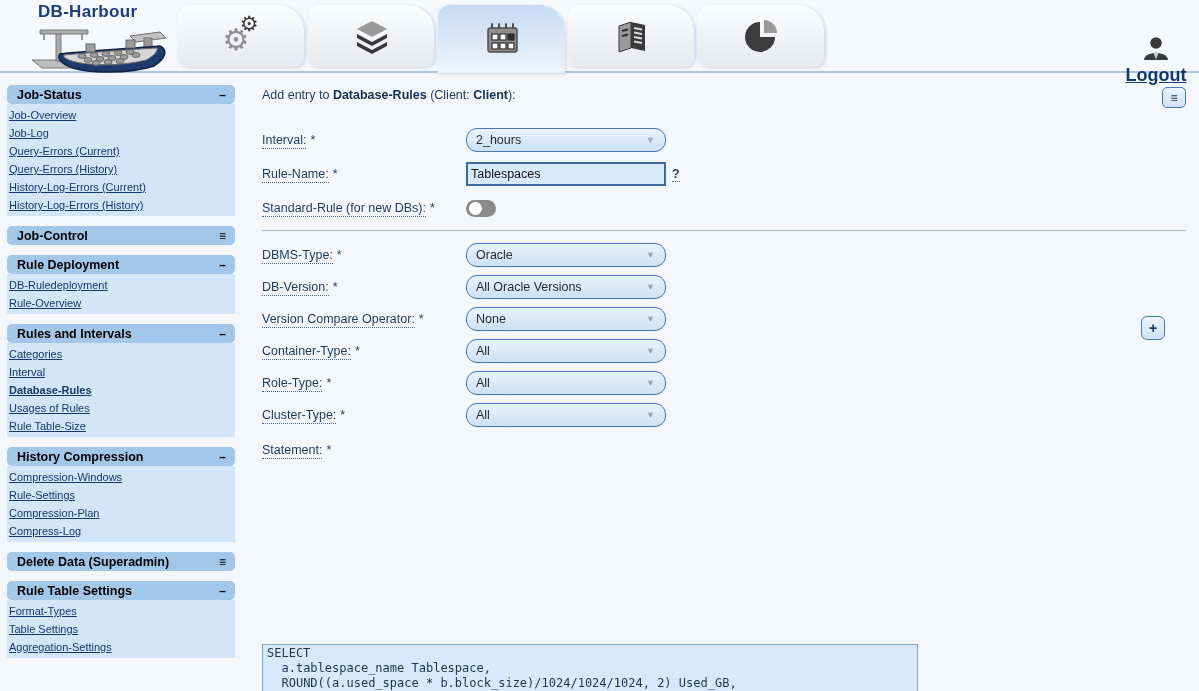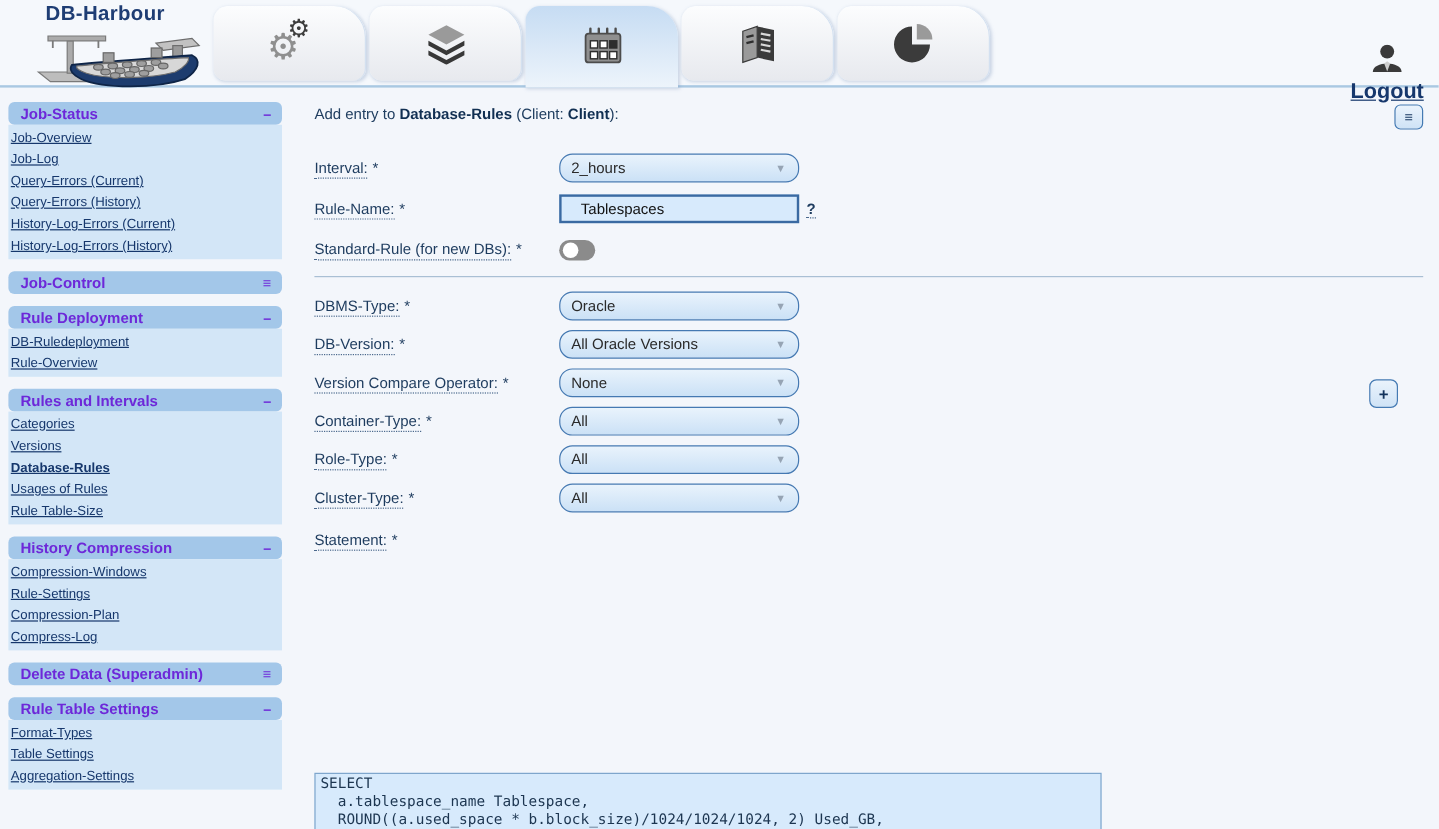--- a/index.html
+++ b/index.html
@@ -24,21 +24,21 @@
          background:linear-gradient(180deg,#c6dcf3 0%,#edf4fb 100%);
          box-shadow:1px 1px 3px rgba(120,145,185,.35); }
   .gears { position:relative; width:40px; height:40px; }
   .gear-big   { position:absolute; left:1px; top:9px;  font-size:30px; color:#8f8f8f; line-height:1; font-family:"DejaVu Sans",sans-serif;}
   .gear-small { position:absolute; right:3px; top:-2px; font-size:21px; color:#3d3d3d; line-height:1; font-family:"DejaVu Sans",sans-serif;}
   .logout-box { position:absolute; right:12px; top:37px; width:62px; text-align:center; }
   .logout-link { display:block; font-size:18px; font-weight:bold; color:#16376c; text-decoration:underline; margin-top:1px; cursor:pointer;}
   
   #sidebar { position:absolute; left:7px; top:85px; width:228px; }
   .section { margin-bottom:10px; }
-  .sec-h { background:#a3c7e9; color:#6d28d9; font-weight:bold; font-size:12.5px;
+  .sec-h { background:#a3c7e9; color:#000000; font-weight:bold; font-size:12.5px;
            height:19px; border-radius:5px; padding:0 9px 0 10px;
            display:flex; align-items:center; justify-content:space-between; cursor:pointer; }
   .sec-h .glyph { font-size:12px; font-weight:bold; }
   .sec-b { background:#d3e6f7; padding:2px 4px 2px 2px; }
   .slink { display:table; font-size:11px; color:#16376c; line-height:18px;
            text-decoration:underline; cursor:pointer; }
   .slink.active { font-weight:bold; }
   
   #main { position:absolute; left:262px; top:85px; width:924px; }
   .title-row { height:22px; margin-top:3px; position:relative; font-size:12.5px; color:#203e60; }
@@ -54,21 +54,21 @@
   .form-row.top-align { align-items:flex-start; height:auto; margin-bottom:0;flex-direction:column; }
   .flabel { width:204px; flex:0 0 204px; font-size:12.5px; color:#1d3b5e; }
   .dotted { border-bottom:1.2px dotted #4a688c; padding-bottom:1px; }
   .req { margin-left:4px; }
   .sel { width:200px; height:24px; border:1.5px solid #4579b2; border-radius:11px;
          background:linear-gradient(180deg,#e9f3fc 0%,#cbe1f6 100%);
          display:flex; align-items:center; padding:0 9px; font-size:12.5px; color:#2a2a2a;
          position:relative; cursor:pointer; }
   .sel .arrow { position:absolute; right:10px; top:6px; font-size:9px; color:#96a4b4; }
   .txt { width:200px; height:24px; border:2px solid #3a6aa2; background:#d7eafc;
-         font-family:"Liberation Sans",sans-serif; font-size:12.5px; color:#111; padding:0 16px; outline:none; }
+         font-family:"Liberation Sans",sans-serif; font-size:12.5px; color:#111; padding:0 3px; outline:none; }
   .help { margin-left:6px; font-weight:bold; font-size:12.5px; color:#1d3b5e;
           border-bottom:1.2px dotted #4a688c; cursor:pointer; }
   .toggle { width:30px; height:17px; border-radius:9px; position:relative; cursor:pointer; }
   .toggle.on  { background:#28507e; }
   .toggle.off { background:#8b8b8b; }
   .knob { position:absolute; top:2px; width:13px; height:13px; border-radius:50%; background:#fff; }
   .toggle.on  .knob { right:2.5px; }
   .toggle.off .knob { left:2.5px; }
   .divider { height:1px; background:#a9bfd4; margin:8px 0 12px 0; width:924px; }
   .plus-btn { position:absolute; right:21px; top:188px; width:24px; height:24px;
@@ -223,21 +223,21 @@
     </div>
   </div>
 
   <div class="section">
     <div class="sec-h">
       <span>Rules and Intervals</span>
       <span class="glyph">–</span>
     </div>
     <div class="sec-b">
       <span class="slink">Categories</span>
-      <span class="slink">Versions</span>
+      <span class="slink">Interval</span>
       <span class="slink active">Database-Rules</span>
       <span class="slink">Usages of Rules</span>
       <span class="slink">Rule Table-Size</span>
     </div>
   </div>
 
   <div class="section">
     <div class="sec-h">
       <span>History Compression</span>
       <span class="glyph">–</span>

